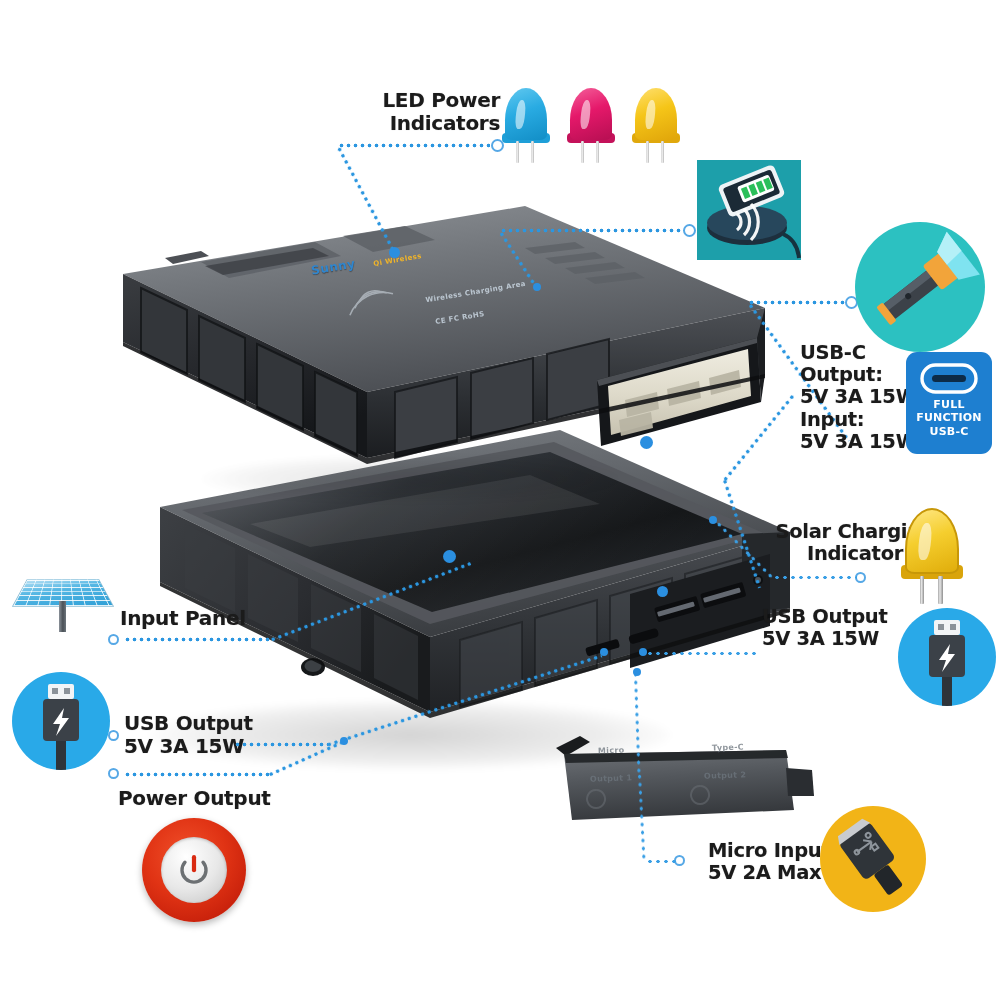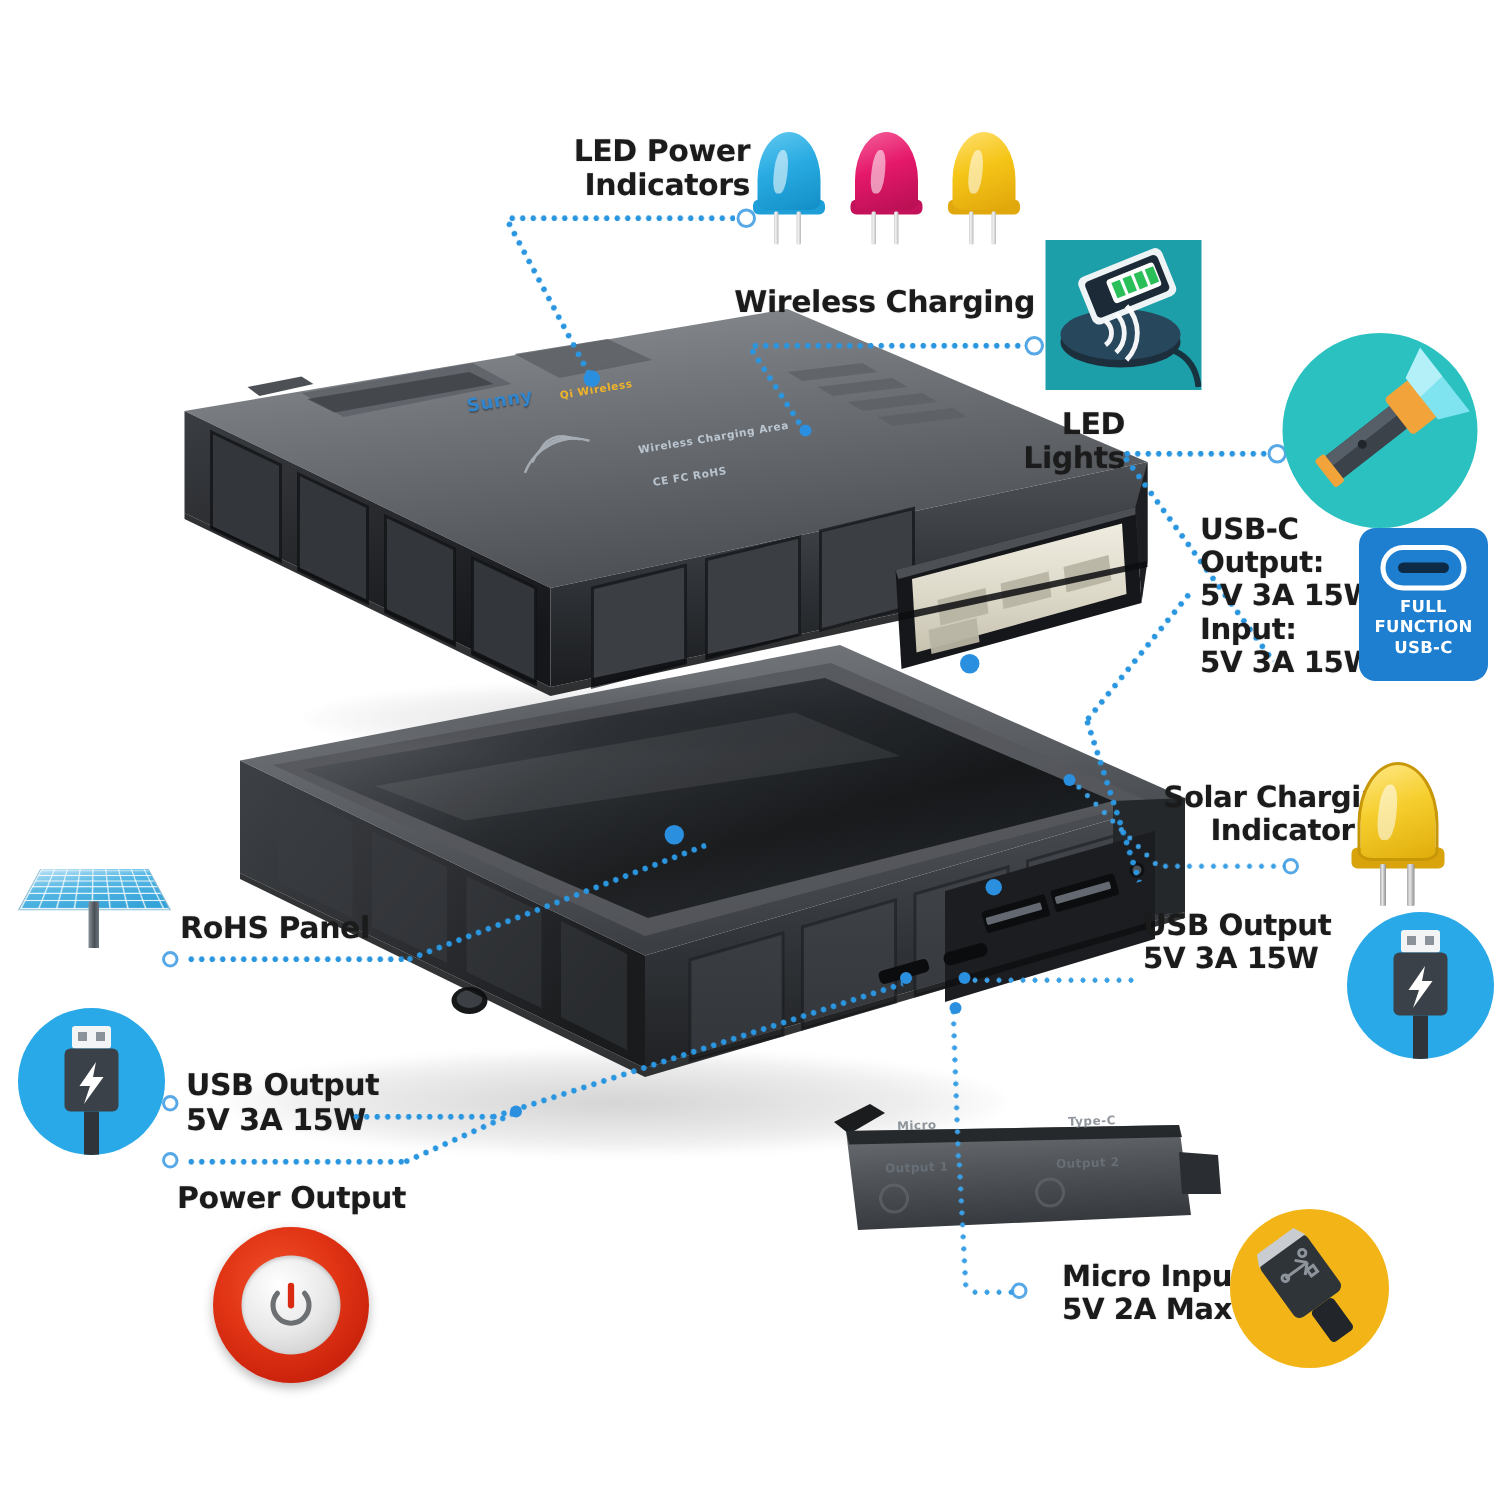--- a/index.html
+++ b/index.html
@@ -417,21 +417,20 @@
       <div class="leg r"></div>
   </div>
   <div class="ledbulb" style="left:635px; top:88px; width:42px; height:72px;">
     <div class="flange" style="background:#e0a80c;"></div>
     <div class="glass" style="background:linear-gradient(160deg,#ffe070 0%, #F5C518 45%, #e0a50a 100%);"></div>
     <div class="gloss"></div>
     <div class="leg l"></div>
       <div class="leg r"></div>
   </div>
 
-  <div class="label lbl-20 ta-r" style="left:460px; top:190px; width:230px;">Wireless Charging</div>
   <div class="ring" style="left:683px; top:224px;"></div>
   <div class="dots dense" style="left:500px; top:228px; width:184px;"></div>
   <div class="dots dense" style="left:500px; top:229px; width:66px; transform:rotate(57deg);"></div>
   <div class="dot sm" style="left:533px; top:283px;"></div>
 
   <div class="sqbadge" style="left:697px; top:160px; width:104px; height:100px; background:#1d9faa; overflow:hidden;">
     <svg viewBox="0 0 104 100" width="104" height="100">
       <ellipse cx="50" cy="68" rx="40" ry="17" fill="#1d2f3d"></ellipse>
       <ellipse cx="50" cy="63" rx="40" ry="17" fill="#27475c"></ellipse>
       <g transform="rotate(-22 56 40)">
@@ -447,21 +446,20 @@
       </g>
       <g fill="none" stroke="#ffffff" stroke-width="3.2" opacity="0.95">
         <path d="M 40 70 a 10 10 0 0 0 0 -16"></path>
         <path d="M 47 75 a 18 18 0 0 0 0 -26"></path>
         <path d="M 54 80 a 26 26 0 0 0 0 -36"></path>
       </g>
       <path d="M 86 74 q 14 6 16 24" fill="none" stroke="#16333f" stroke-width="4"></path>
     </svg>
   </div>
 
-  <div class="label lbl-20 ta-r" style="left:640px; top:271px; width:110px;">LED Lights</div>
   <div class="ring" style="left:845px; top:296px;"></div>
   <div class="dots dense" style="left:748px; top:300px; width:98px;"></div>
   <div class="dots dense" style="left:749px; top:301px; width:170px; transform:rotate(54deg);"></div>
   <div class="dot lg" style="left:640px; top:436px;"></div>
 
   <div class="circbadge" style="left:855px; top:222px; width:130px; height:130px; background:#2CC1C1; overflow:hidden;">
     <svg viewBox="0 0 130 130" width="130" height="130">
       <g transform="rotate(-38 65 65)">
         <rect x="24" y="56" width="58" height="19" rx="3" fill="#3c4249"></rect>
         <rect x="24" y="56" width="58" height="8" rx="3" fill="#565e67"></rect>
@@ -546,21 +544,21 @@
           <circle cx="44" cy="38" r="2.2"></circle>
           <path d="M 56 32 l 6 6"></path>
           <circle cx="63" cy="31" r="2.4"></circle>
           <path d="M 56 44 l 6 -6"></path>
           <rect x="59" y="42" width="5" height="5"></rect>
         </g>
       </g>
     </svg>
   </div>
 
-  <div class="label lbl-20 ta-l" style="left:120px; top:607px; width:170px;">RoHS Panel</div>
+  <div class="label lbl-20 ta-l" style="left:120px; top:607px; width:170px;">Input Panel</div>
   <div class="ring sm" style="left:108px; top:634px;"></div>
   <div class="dots dense" style="left:124px; top:637px; width:148px;"></div>
   <div class="dots dense" style="left:270px; top:638px; width:215px; transform:rotate(-21deg);"></div>
   <div class="dot lg" style="left:443px; top:550px;"></div>
 
   <div class="solaricon" style="left:12px; top:534px; width:102px; height:98px;">
     <div class="panel"></div>
     <div class="post"></div>
   </div>
 

